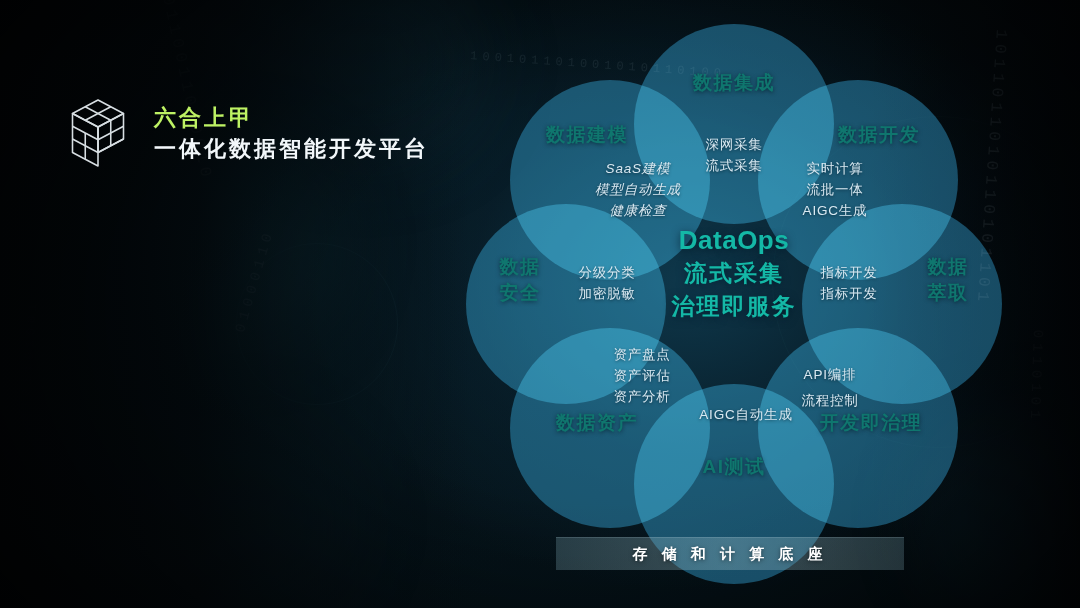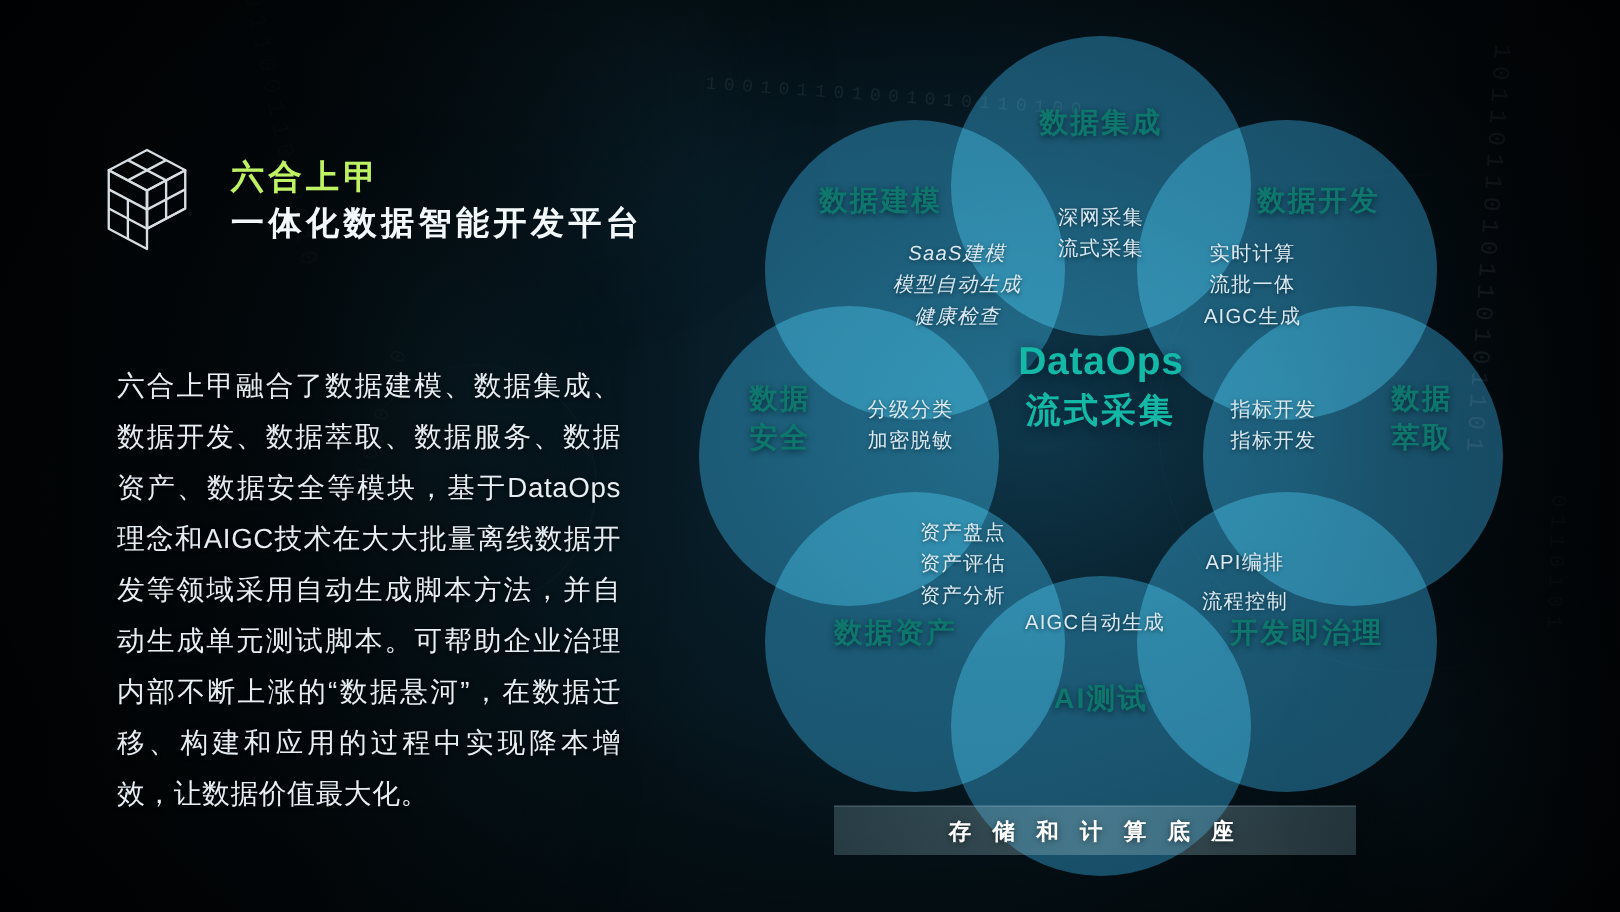--- a/index.html
+++ b/index.html
@@ -176,21 +176,20 @@
         <path d="M33 17 L67 35"></path>
         <path d="M67 17 L33 35"></path>
       </g>
     </svg>
     <div class="brand-text">
       <div class="brand-name">六合上甲</div>
       <div class="brand-sub">一体化数据智能开发平台</div>
     </div>
   </div>
 
-  <div class="desc">六合上甲融合了数据建模、数据集成、数据开发、数据萃取、数据服务、数据资产、数据安全等模块，基于DataOps理念和AIGC技术在大大批量离线数据开发等领域采用自动生成脚本方法，并自动生成单元测试脚本。可帮助企业治理内部不断上涨的“数据悬河”，在数据迁移、构建和应用的过程中实现降本增效，让数据价值最大化。</div>
 
   <div class="venn">
 
     <div class="circle" style="left:186px;top:6px;width:200px;height:200px;"></div>
     <div class="circle" style="left:62px;top:62px;width:200px;height:200px;"></div>
     <div class="circle" style="left:310px;top:62px;width:200px;height:200px;"></div>
     <div class="circle" style="left:18px;top:186px;width:200px;height:200px;"></div>
     <div class="circle" style="left:354px;top:186px;width:200px;height:200px;"></div>
     <div class="circle" style="left:62px;top:310px;width:200px;height:200px;"></div>
     <div class="circle" style="left:310px;top:310px;width:200px;height:200px;"></div>
@@ -241,27 +240,28 @@
       <div>资产分析</div>
     </div>
 
     <div class="c-lbl" style="left:328px;top:392px;width:190px;">开发即治理</div>
     <div class="c-sub" style="left:318px;top:344px;width:128px;line-height:26px;">
       <div>API编排</div>
       <div>流程控制</div>
     </div>
 
     <div class="c-lbl" style="left:186px;top:436px;width:200px;">AI测试</div>
-    <div class="c-sub" style="left:192px;top:386px;width:180px;">
+    <div class="c-sub" style="left:208px;top:386px;width:180px;">
       <div>AIGC自动生成</div>
     </div>
 
     <div class="center-lbl">
       <div class="en">DataOps</div>
       <div class="cn">流式采集</div>
+      <div class="cn">治理即服务</div>
     </div>
   </div>
 
   <div class="foundation">
     <span>存 储 和 计 算 底 座</span>
   </div>
 
 </div>
 
 </body></html>

